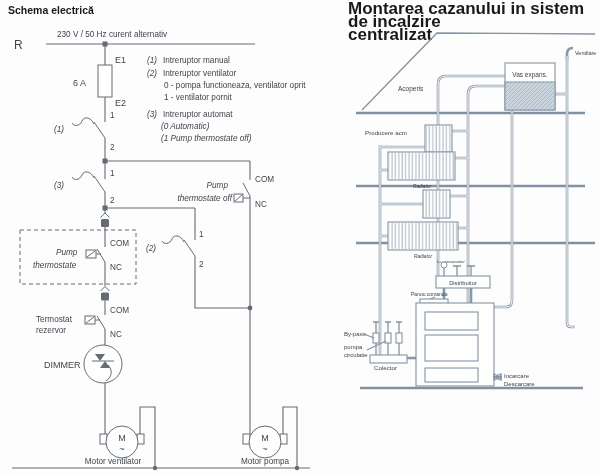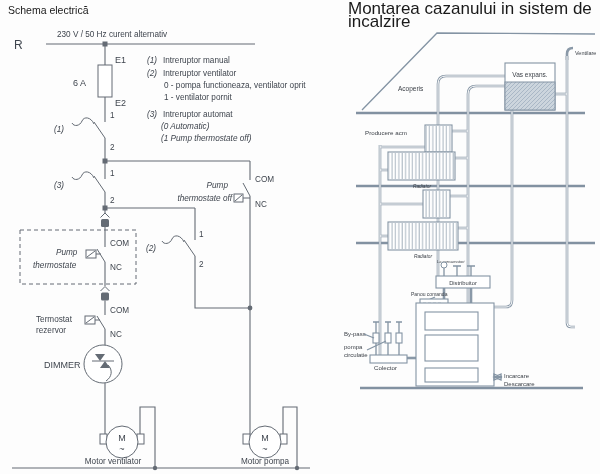--- a/index.html
+++ b/index.html
@@ -1,18 +1,18 @@
 <!DOCTYPE html>
 <html><head>
 <meta charset="utf-8">
 <style>
   html,body{margin:0;padding:0;background:#ffffff;}
   .canvas{position:relative;width:600px;height:474px;background:#fdfdfd;overflow:hidden;
           font-family:"Liberation Sans",sans-serif;}
-  .panel-title{position:absolute;font-weight:normal;color:#191919;}
+  .panel-title{position:absolute;font-weight:bold;color:#191919;}
   #schema-title{left:8px;top:4px;font-size:10.5px;}
   #montare-title{left:348px;top:2px;font-size:17px;line-height:13px;width:250px;}
   svg{position:absolute;left:0;top:0;}
   svg text{font-family:"Liberation Sans",sans-serif;fill:#3f454e;}
   .t8{font-size:8.2px;}
   .t9{font-size:9px;}
   .t12{font-size:12px;}
   .it{font-style:italic;}
   .wire{stroke:#646b74;stroke-width:1;fill:none;}
   .wire2{stroke:#646b74;stroke-width:1.1;fill:none;}
@@ -29,20 +29,21 @@
 </style>
 </head>
 <body>
 
 <div class="canvas">
 
   <div class="panel-title" id="schema-title">Schema electrică</div>
 
   <div class="panel-title" id="montare-title">
     <div>Montarea cazanului in sistem de incalzire</div>
+    <div>centralizat</div>
   </div>
 
   <svg width="345" height="474" viewBox="0 0 345 474">
 
     <g>
       <text x="14" y="49" class="t12">R</text>
       <text x="57" y="37" class="t8">230 V / 50 Hz curent alternativ</text>
       <path class="wire2" d="M46,44 H255"></path>
       <rect class="nodefill" x="102.5" y="41.5" width="5" height="5"></rect>
       <path class="wire2" d="M105,44 V65"></path>

